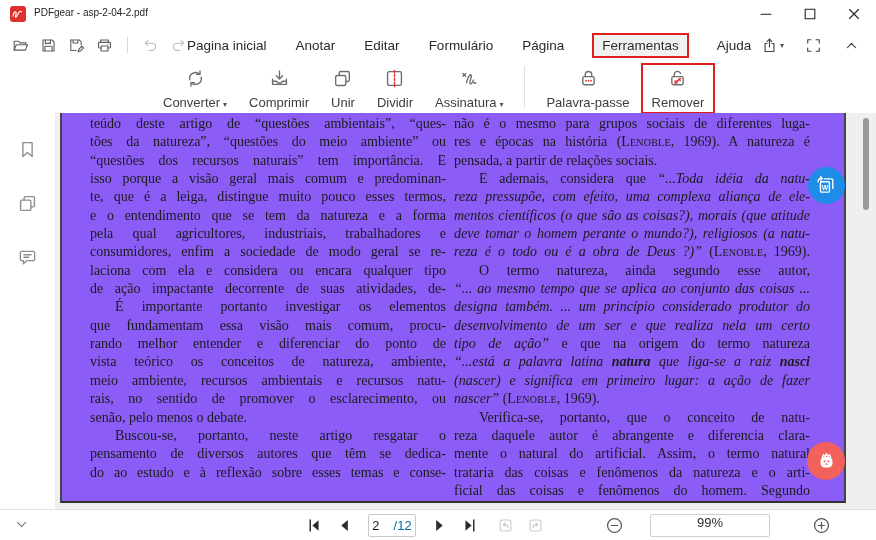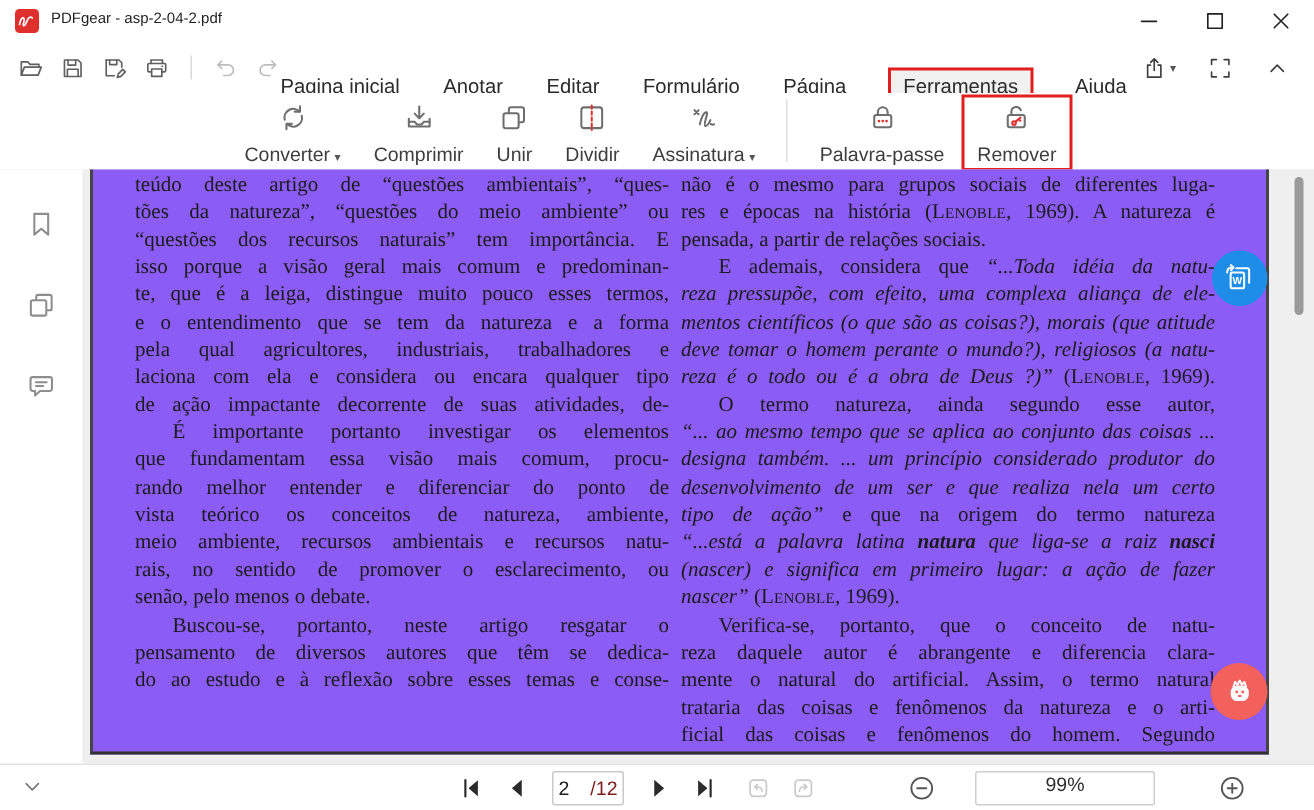--- a/index.html
+++ b/index.html
@@ -15,21 +15,21 @@
   .winbtn{width:44px;height:28px;display:flex;align-items:center;justify-content:center;color:#222}
   .winbtn svg{width:20px;height:20px}
 
   
   .menubar{position:absolute;top:28px;left:0;right:0;height:34px;background:#fff}
   .quickbar{position:absolute;left:12px;top:0;height:34px;display:flex;align-items:center;gap:11px;color:#5f5f5f}
   .qbtn{display:flex;align-items:center;justify-content:center}
   .qbtn svg{width:17px;height:17px}
   .qbtn.disabled{color:#bdbdbd}
   .qsep{width:1px;height:16px;background:#d9d9d9;margin:0 3px}
-  .menuitems{position:absolute;left:186px;top:12px;height:34px;display:flex;align-items:center;gap:27px;font-size:13.5px;color:#2b2b2b}
+  .menuitems{position:absolute;left:186px;top:0;height:34px;display:flex;align-items:center;gap:27px;font-size:13.5px;color:#2b2b2b}
   .mitem{padding:3px 1px;white-space:nowrap}
   .mitem.hl{border:2px solid #e21f1f;background:#f1f1f1;padding:3px 8px}
   .menuright{position:absolute;right:16px;top:0;height:34px;display:flex;align-items:center;gap:21px;color:#3f3f3f}
   .mrbtn{display:flex;align-items:center}
   .mrbtn svg{width:17px;height:17px}
   .caret{font-size:8px;color:#555;margin-left:2px}
 
   
   .ribbon{position:absolute;top:62px;left:0;right:0;height:51px;background:#fff;border-bottom:1px solid #e3e3e3}
   .tools{position:absolute;left:152px;top:1px;display:flex;align-items:flex-start}
@@ -65,21 +65,21 @@
   .statusbar{position:absolute;bottom:0;left:0;right:0;height:30px;background:#fff;border-top:1px solid #e2e2e2}
   .sb-collapse{position:absolute;left:13px;top:6px;color:#777}
   .sb-collapse svg{width:17px;height:17px}
   .sb-controls{position:absolute;left:306px;top:0;height:30px;display:flex;align-items:center;gap:13px;color:#2b2b2b}
   .sbtn2{display:flex;align-items:center;justify-content:center}
   .sbtn2 svg{width:17px;height:17px}
   .sbtn2.disabled{color:#c9c9c9}
   .sbtn2.circ svg{width:19px;height:19px;color:#555}
   .pagebox{width:46px;height:21px;border:1px solid #c9c9c9;border-radius:2px;display:flex;align-items:center;justify-content:center;font-size:13px;margin:0 2px;background:#fff}
   .pcur{color:#1d1d1d}
-  .ptot{color:#7f1d1d;margin-left:14px}
+  .ptot{color:#0369a1;margin-left:14px}
   .histgap{margin-left:6px}
   .zoomout{margin-left:48px}
   .zoombox{width:118px;height:21px;border:1px solid #cfcfcf;border-radius:2px;display:flex;align-items:flex-start;justify-content:center;font-size:13px;color:#2d2d2d;margin:0 13px;background:#fff}
   .zoomin{margin-right:0;margin-left:16px}
 </style>
 </head>
 <body>
 
 <div class="titlebar">
   <span class="logo">
@@ -299,20 +299,21 @@
     </div>
   <div class="page">
     <div class="col col0">
         <div class="line"><span>teúdo deste artigo de “questões ambientais”, “ques-</span></div>
         <div class="line"><span>tões da natureza”, “questões do meio ambiente” ou</span></div>
         <div class="line"><span>“questões dos recursos naturais” tem importância. E</span></div>
         <div class="line"><span>isso porque a visão geral mais comum e predominan-</span></div>
         <div class="line"><span>te, que é a leiga, distingue muito pouco esses termos,</span></div>
         <div class="line"><span>e o entendimento que se tem da natureza e a forma</span></div>
         <div class="line"><span>pela qual agricultores, industriais, trabalhadores e</span></div>
+        <div class="line"><span>consumidores, enfim a sociedade de modo geral se re-</span></div>
         <div class="line"><span>laciona com ela e considera ou encara qualquer tipo</span></div>
         <div class="line"><span>de ação impactante decorrente de suas atividades, de-</span></div>
         <div class="line"><span class="ind"></span><span>É importante portanto investigar os elementos</span></div>
         <div class="line"><span>que fundamentam essa visão mais comum, procu-</span></div>
         <div class="line"><span>rando melhor entender e diferenciar do ponto de</span></div>
         <div class="line"><span>vista teórico os conceitos de natureza, ambiente,</span></div>
         <div class="line"><span>meio ambiente, recursos ambientais e recursos natu-</span></div>
         <div class="line"><span>rais, no sentido de promover o esclarecimento, ou</span></div>
         <div class="line noj"><span>senão, pelo menos o debate.</span></div>
         <div class="line"><span class="ind"></span><span>Buscou-se, portanto, neste artigo resgatar o</span></div>

